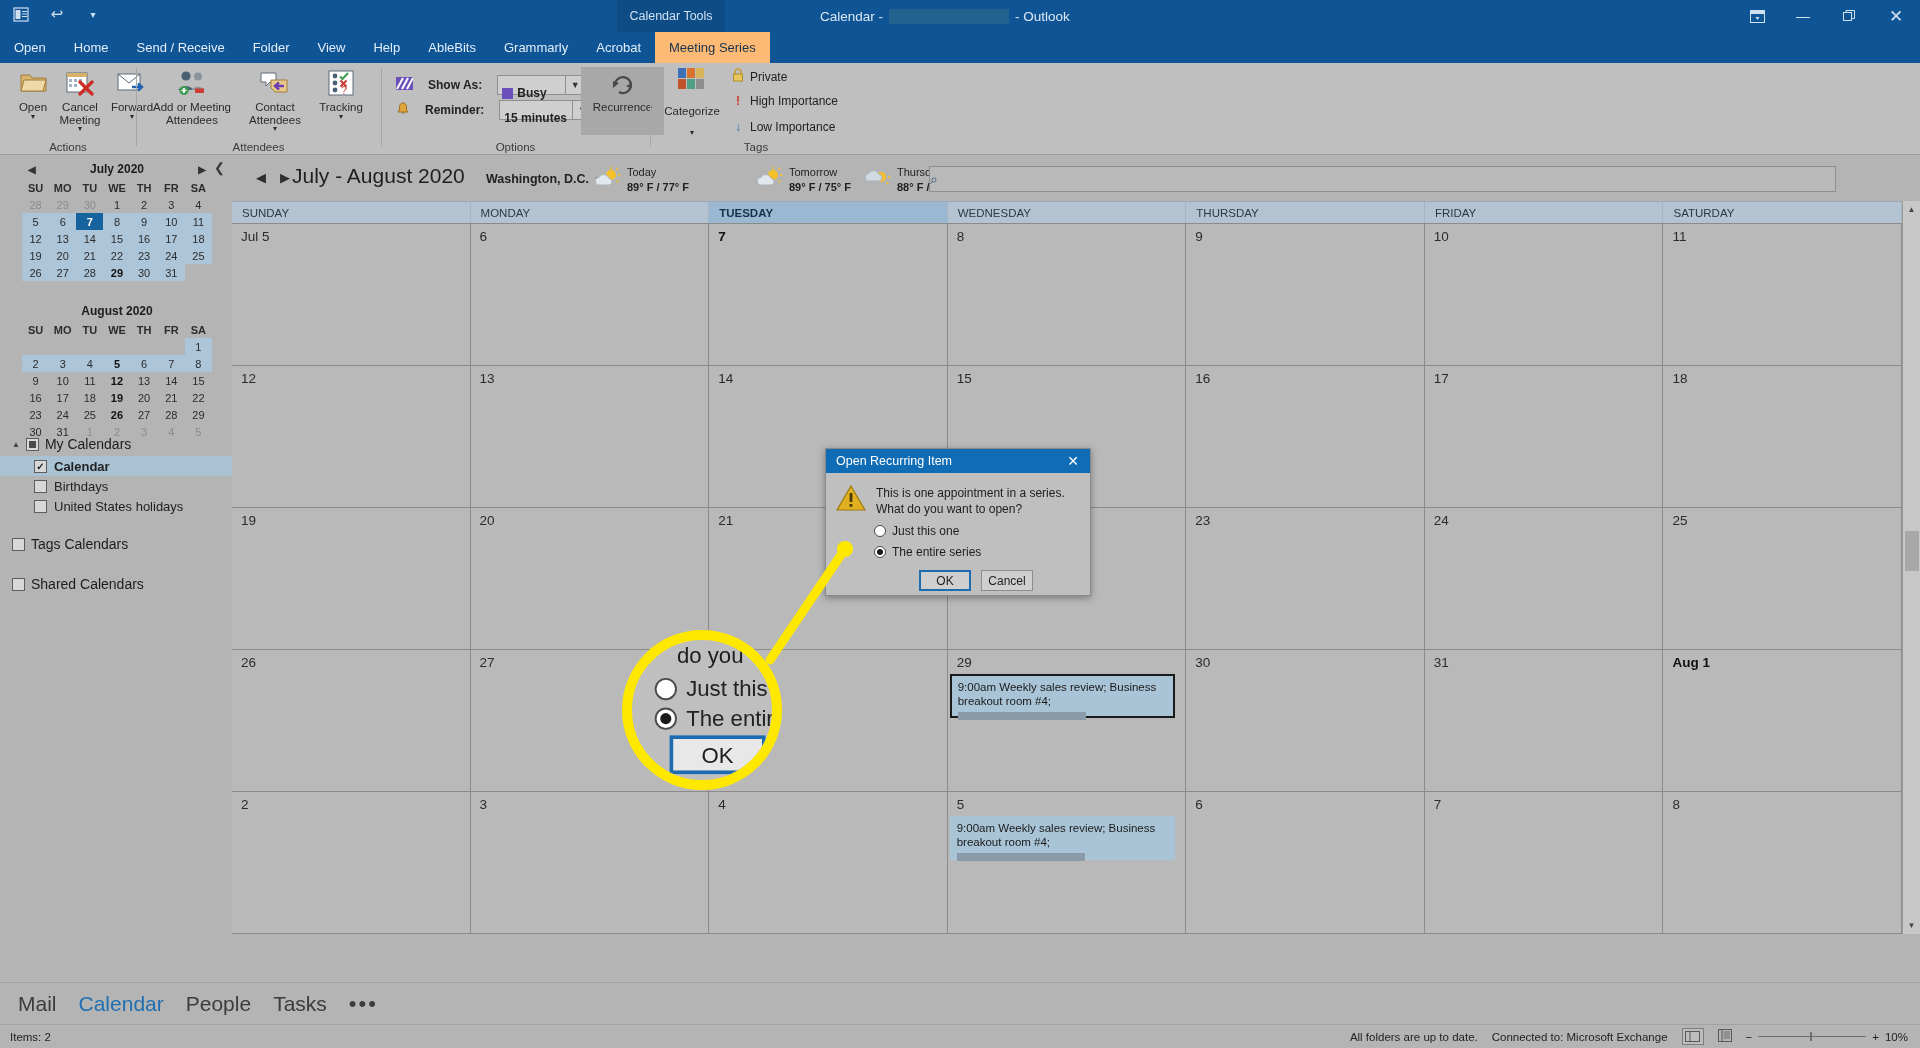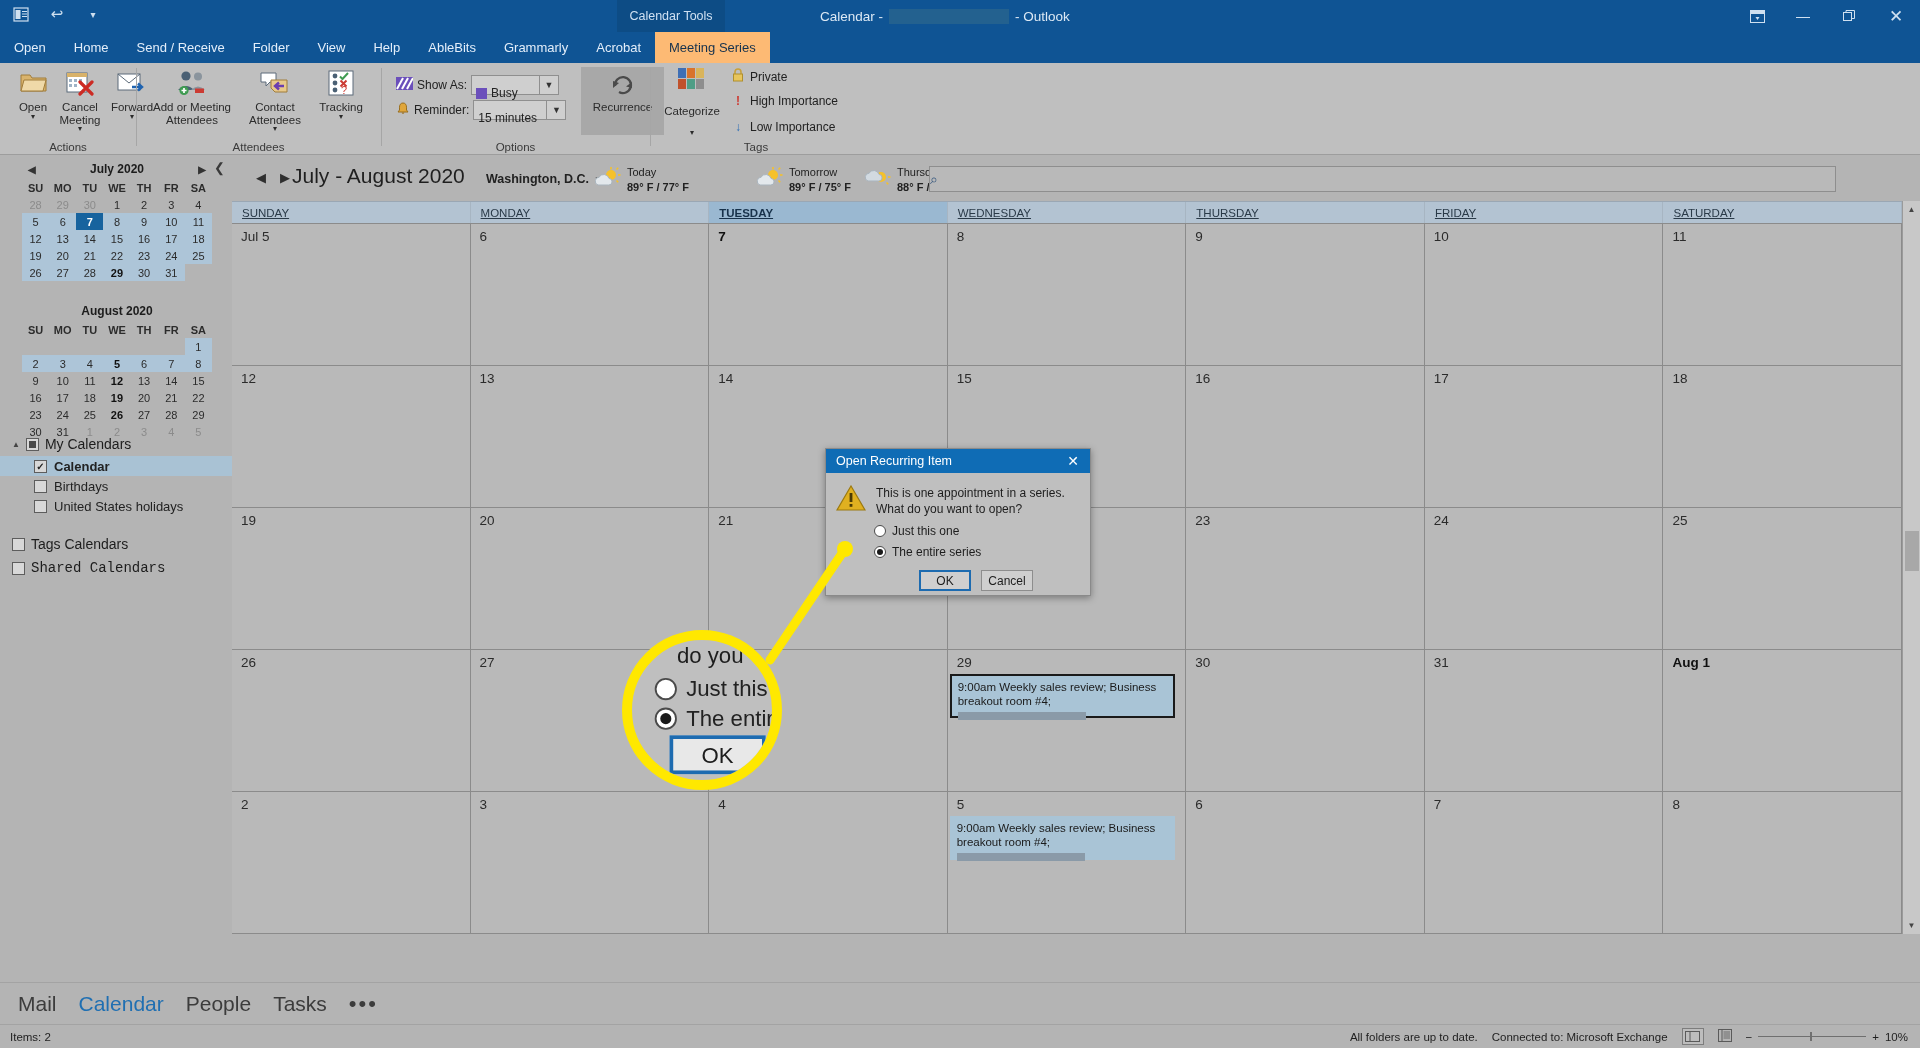--- a/index.html
+++ b/index.html
@@ -47,21 +47,21 @@
     font-size:11.5px; color:#3a3a3a;
   }
   .rsep{ position:absolute; top:5px; width:1px; height:78px; background:#a6a6a6; }
   .bigbtn{
     position:absolute; top:4px; width:62px; height:68px;
     display:flex; flex-direction:column; align-items:center; justify-content:flex-start;
     font-size:11.5px; color:#2b2b2b; text-align:center; line-height:1.1;
   }
   .bigbtn .ic{ height:32px; display:flex; align-items:center; justify-content:center; margin-bottom:2px;}
   .caret{ font-size:8px; line-height:6px; }
-  .optrow{ position:absolute; display:flex; align-items:center; gap:4px; font-size:12px; }
+  .optrow{ position:absolute; display:flex; align-items:center; gap:15px; font-size:12px;font-weight:bold; }
   .combo{
     width:88px; height:20px; background:#cfcfcf; border:1px solid #8f8f8f;
     display:flex; align-items:center; font-size:12px; position:relative;
   }
   .combo .cval{ padding-left:4px; display:flex; align-items:center; gap:4px;margin-top:16px;}
   .combo .cbtn{ position:absolute; right:0; top:0; width:19px; height:18px;
      border-left:1px solid #8f8f8f; display:flex; align-items:center; justify-content:center; font-size:9px; color:#333;}
   .swatch{ width:11px; height:11px; background:#6b4fbb; display:inline-block; }
   .tagrow{ position:absolute; display:flex; align-items:center; gap:6px; font-size:12px;}
   
@@ -103,21 +103,21 @@
     background:#b9b9b9; border:1px solid #8e8e8e; display:flex; align-items:center;
   }
   .searchbox input{
     flex:1; height:22px; border:0; background:transparent; outline:none;
     font-family:"Liberation Sans", sans-serif; font-size:12.5px; color:#333; padding-left:8px;
   }
   .searchbox input::placeholder{ color:#4a4a4a; }
   .dowhdr{ position:absolute; left:0; top:45px; width:1670px; height:22px;
     background:#b3c3d2; border-top:1px solid #9aa7b4; display:flex; }
   .dowcell{ flex:1; font-size:11.5px; color:#2a3a48; display:flex; align-items:center; padding-left:10px;
-    border-right:1px solid #a7b5c2;text-decoration:underline;}
+    border-right:1px solid #a7b5c2;}
   .dowcell.today{ background:#9ab8d1; font-weight:bold; color:#17314a; }
   .grid{ position:absolute; left:0; top:67px; width:1670px; height:711px; display:grid;
     grid-template-rows:repeat(5,1fr); border-top:1px solid #8b8b8b;}
   .gw{ display:grid; grid-template-columns:repeat(7,1fr); border-bottom:1px solid #8b8b8b;}
   .gcell{ border-right:1px solid #8b8b8b; position:relative; background:#b9b9b9;}
   .dnum{ position:absolute; left:9px; top:5px; font-size:13.5px; color:#2b2b2b;}
   .dnum.bold{ font-weight:bold; color:#111; }
   .appt{
     position:absolute; left:2px; right:10px; top:24px; height:44px;
     background:#a9c4d6; border:2px solid #1a1a1a; padding:4px 5px 0 6px;
@@ -540,21 +540,21 @@
         <span>Birthdays</span>
       </div>
       <div class="cal-item">
         <span class="cbox"></span>
         <span>United States holidays</span>
       </div>
       <div class="cal-grp" style="margin-top: 16px;">
         <span class="cbox"></span>
         <span>Tags Calendars</span>
       </div>
-      <div class="cal-grp" style="margin-top: 0; font-family: Liberation Mono, monospace;">
+      <div class="cal-grp" style="margin-top: 16px;">
         <span class="cbox"></span>
         <span>Shared Calendars</span>
       </div>
     </div>
 </div>
 
 <div class="calarea">
   <div class="calhdr">
     <span class="navarrow" style="left:24px;">◀</span>
     <span class="navarrow" style="left:48px;">▶</span>

